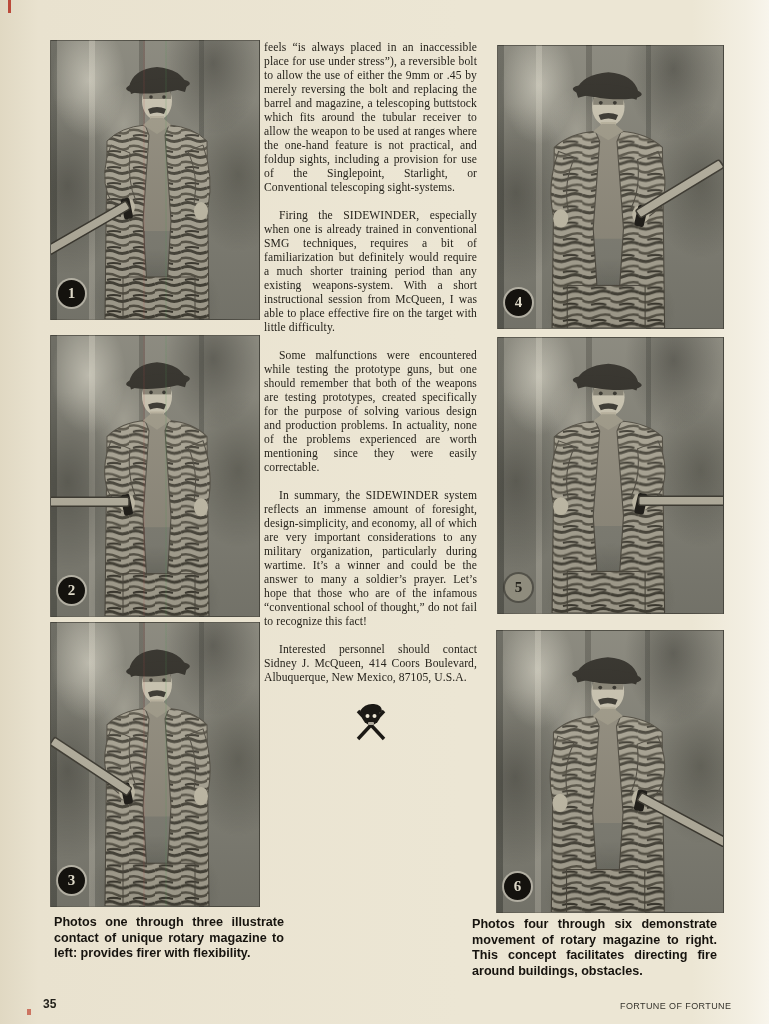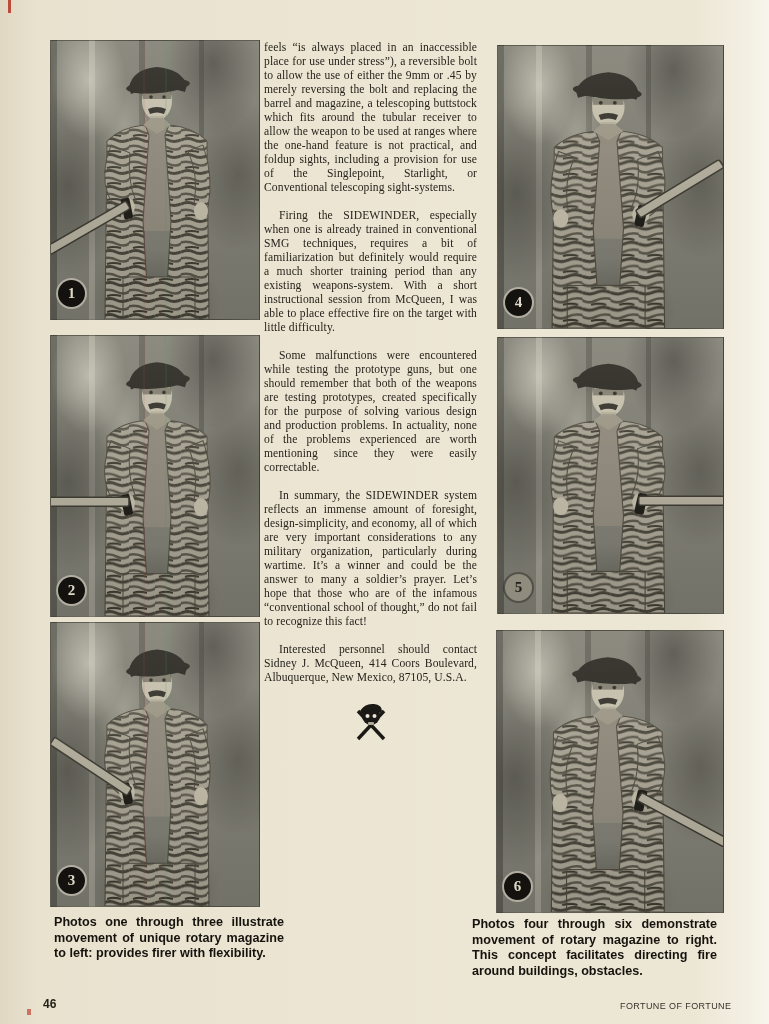--- a/index.html
+++ b/index.html
@@ -201,19 +201,19 @@
         <line x1="34" y1="12" x2="8" y2="40" stroke="#1b1915" stroke-width="3.4"></line>
         <circle cx="21" cy="17" r="9" fill="#1b1915"></circle>
         <path d="M10,12 Q15,4 24,5 Q32,6 32,12 L30,14 Q20,9 12,15 Z" fill="#1b1915"></path>
         <circle cx="17.5" cy="17" r="2" fill="#ece6d4"></circle>
         <circle cx="24.5" cy="17" r="2" fill="#ece6d4"></circle>
         <rect x="18" y="23" width="6" height="3" rx="1" fill="#ece6d4" opacity=".7"></rect>
       </svg>
     </div>
   </div>
 
-  <div class="caption" id="caption-left">Photos one through three illustrate movement of unique rotary magazine to left: provides firer with flexibility.</div>
+  <div class="caption" id="caption-left">Photos one through three illustrate contact of unique rotary magazine to left: provides firer with flexibility.</div>
   <div class="caption" id="caption-right">Photos four through six demonstrate movement of rotary magazine to right. This concept facilitates directing fire around buildings, obstacles.</div>
 
-  <div class="page-number">46</div>
+  <div class="page-number">35</div>
   <div class="magazine-name">FORTUNE OF FORTUNE</div>
 
 </div>
 
 </body></html>

